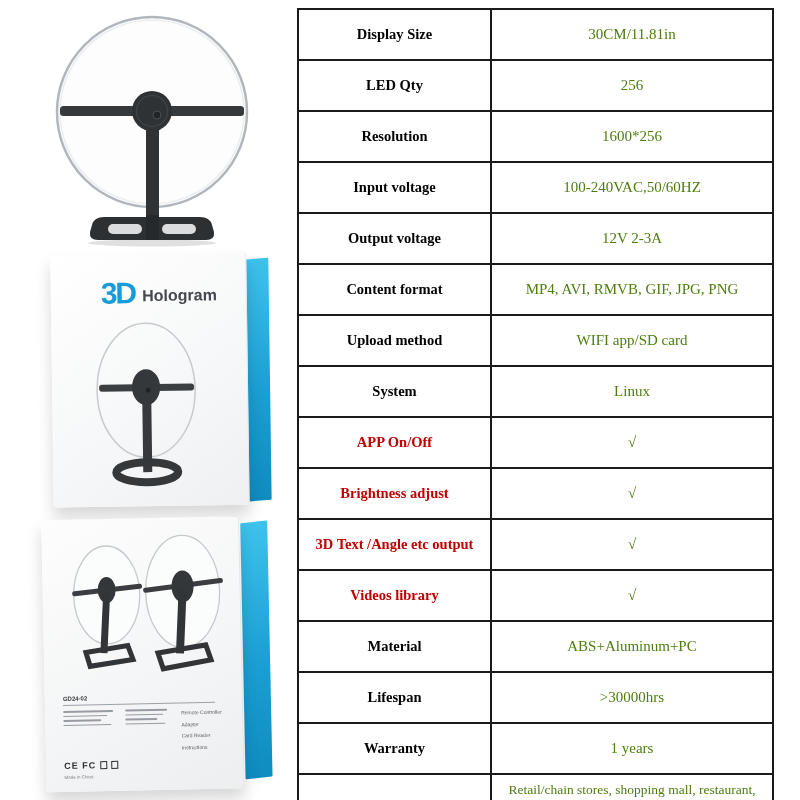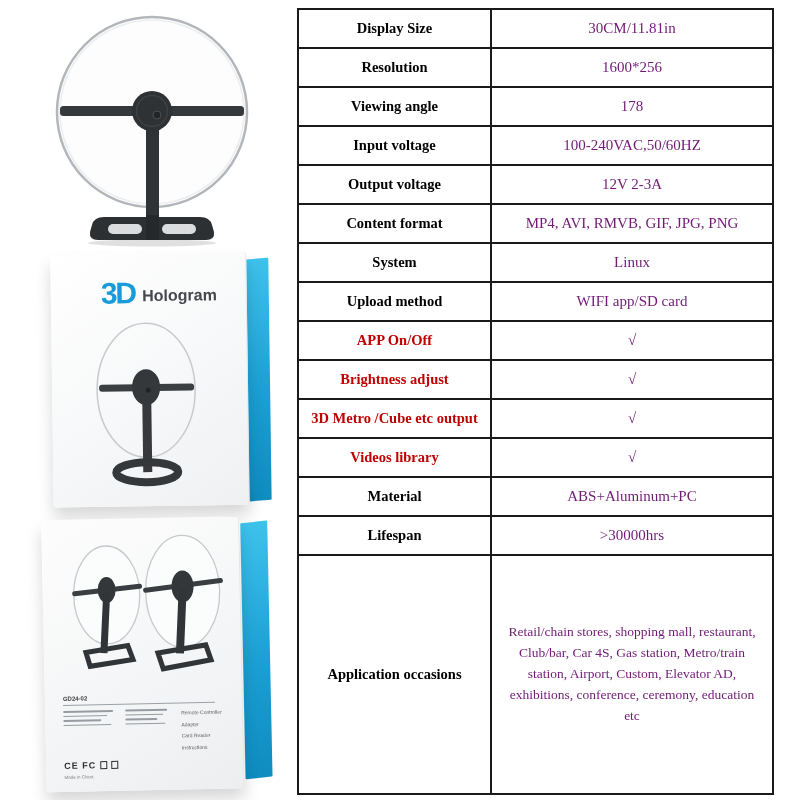--- a/index.html
+++ b/index.html
@@ -48,25 +48,25 @@
   .bb-ce{font-family:"Liberation Sans",sans-serif;font-size:9px;font-weight:700;
          letter-spacing:1px;color:#2c2f32;}
   .cert-glyph{width:5px;height:6px;border:1px solid #2c2f32;display:inline-block;margin-left:2px;}
   .bb-made{font-size:4.5px;color:#7a7e82;margin-top:4px;}
 
   
   table.spec{position:absolute;left:297px;top:8px;width:477px;height:787px;
              border-collapse:collapse;table-layout:fixed;background:#fff;}
   table.spec col.c1{width:193px;}
   table.spec th,table.spec td{border:2px solid #1a1a1a;vertical-align:middle;
-             padding:10px 4px;overflow:hidden;}
+             padding:16px 4px;overflow:hidden;}
   table.spec tr{height:35px;}
   table.spec tr.tall{height:auto;}
   table.spec th{font-weight:700;font-size:14.5px;color:#000;text-align:center;}
-  table.spec td{font-size:15px;color:#701a75;text-align:center;font-weight:400;margin-top:24px;}
+  table.spec td{font-size:15px;color:#4d7c0f;text-align:center;font-weight:400;margin-top:24px;}
   table.spec tr.red th{color:#c00000;border-radius:12px;}
   table.spec tr.tall td{font-size:13.5px;line-height:1.55;padding:5px 10px;}
   table.spec tr.tall th{font-size:14.5px;}
 </style>
 </head>
 <body>
 
 <div class="page">
 
   <div class="left-panel">
@@ -162,70 +162,74 @@
     <colgroup>
         <col class="c1">
         <col class="c2">
       </colgroup>
     <tbody>
         <tr class="">
           <th>Display Size</th>
           <td>30CM/11.81in</td>
         </tr>
         <tr class="">
+          <th>LED Qty</th>
+          <td>256</td>
+        </tr>
+        <tr class="">
           <th>Resolution</th>
           <td>1600*256</td>
         </tr>
         <tr class="">
-          <th>Viewing angle</th>
-          <td>178</td>
-        </tr>
-        <tr class="">
           <th>Input voltage</th>
           <td>100-240VAC,50/60HZ</td>
         </tr>
         <tr class="">
           <th>Output voltage</th>
           <td>12V 2-3A</td>
         </tr>
         <tr class="">
           <th>Content format</th>
           <td>MP4, AVI, RMVB, GIF, JPG, PNG</td>
         </tr>
         <tr class="">
+          <th>Upload method</th>
+          <td>WIFI app/SD card</td>
+        </tr>
+        <tr class="">
           <th>System</th>
           <td>Linux</td>
         </tr>
-        <tr class="">
-          <th>Upload method</th>
-          <td>WIFI app/SD card</td>
-        </tr>
         <tr class="red ">
           <th>APP On/Off</th>
           <td>√</td>
         </tr>
         <tr class="red ">
           <th>Brightness adjust</th>
           <td>√</td>
         </tr>
         <tr class="red ">
-          <th>3D Metro /Cube etc output</th>
+          <th>3D Text /Angle etc output</th>
           <td>√</td>
         </tr>
         <tr class="red ">
           <th>Videos library</th>
           <td>√</td>
         </tr>
         <tr class="">
           <th>Material</th>
           <td>ABS+Aluminum+PC</td>
         </tr>
         <tr class="">
           <th>Lifespan</th>
           <td>&gt;30000hrs</td>
+        </tr>
+        <tr class="">
+          <th>Warranty</th>
+          <td>1 years</td>
         </tr>
         <tr class="tall">
           <th>Application occasions</th>
           <td>Retail/chain stores, shopping mall, restaurant, Club/bar, Car 4S, Gas station, Metro/train station, Airport, Custom, Elevator AD, exhibitions, conference, ceremony, education etc</td>
         </tr>
       </tbody>
   </table>
 
 </div>
 

